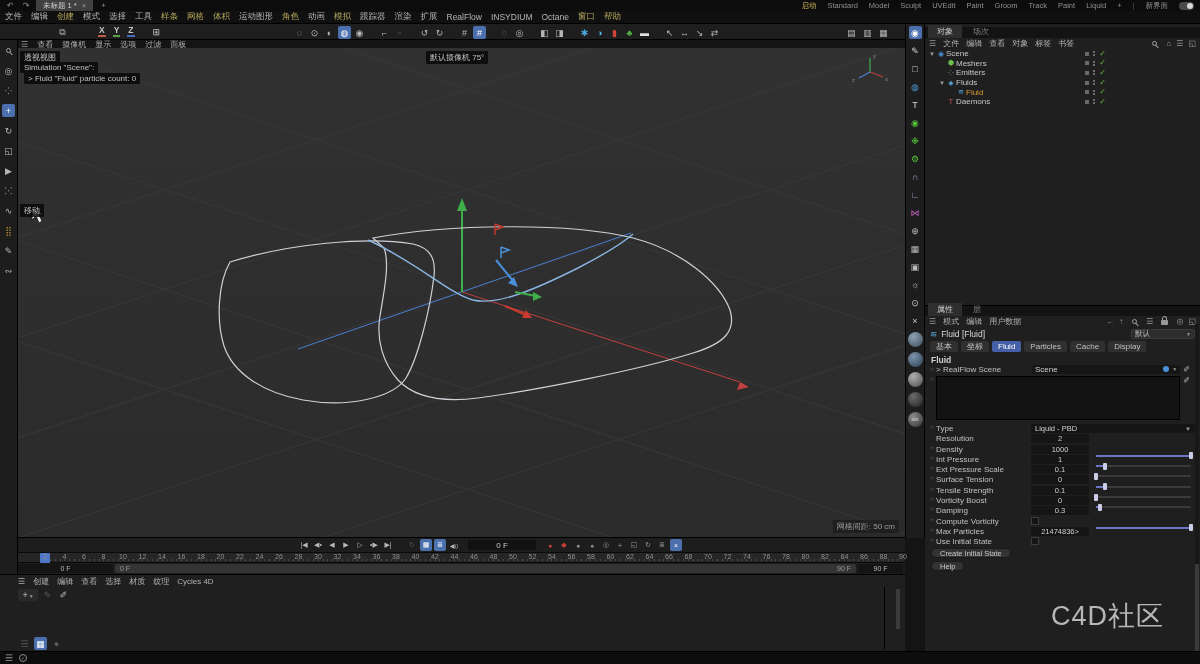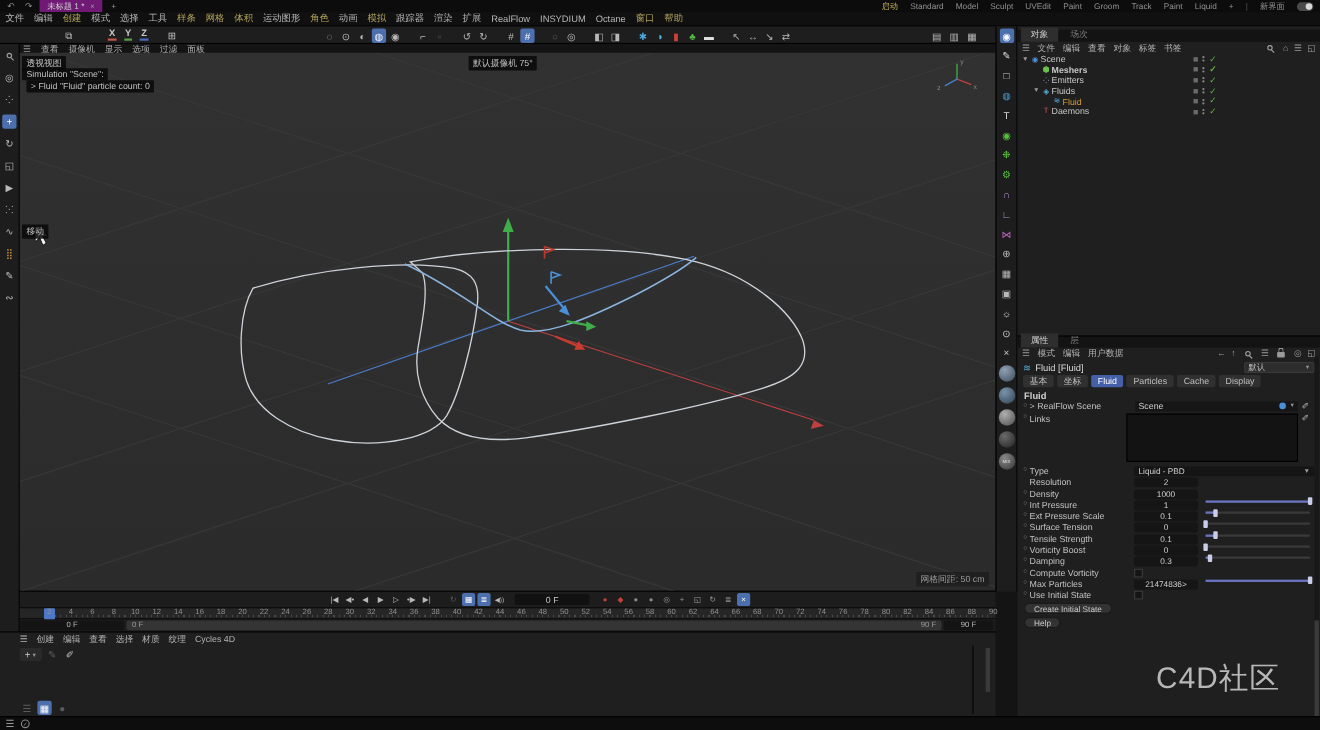--- a/index.html
+++ b/index.html
@@ -2,21 +2,21 @@
 <html><head>
 <meta charset="utf-8">
 <style>
   *{box-sizing:border-box;margin:0;padding:0}
   html,body{width:1200px;height:664px;overflow:hidden}
   body{background:#141414;font-family:"Liberation Sans",sans-serif;color:#b8b8b8;position:relative}
   .abs{position:absolute}
   
   #tabbar{left:0;top:0;width:1200px;height:11px;background:#0c0c0c;display:flex;align-items:center;font-size:7.5px}
   #tabbar .hist{color:#8a8a8a;font-size:8px;margin-left:4px;width:12px;text-align:center}
-  #doc-tab{background:#701a75;height:11px;display:flex;align-items:center;gap:5px;padding:0 7px;color:#d0d0d0;margin-left:4px}
+  #doc-tab{background:#404040;height:11px;display:flex;align-items:center;gap:5px;padding:0 7px;color:#d0d0d0;margin-left:4px}
   #doc-tab .x{color:#9a9a9a}
   #tab-add{color:#9a9a9a;margin-left:8px}
   #workspaces{margin-left:auto;display:flex;align-items:center;gap:11px;padding-right:6px;color:#909090}
   #workspaces .ws.active{color:#c8b35a}
   #workspaces .sep{color:#555}
   .toggle{width:15px;height:8px;background:#4a4a4a;border-radius:4px;position:relative}
   .toggle::after{content:"";position:absolute;right:1px;top:1px;width:6px;height:6px;border-radius:50%;background:#d8d8d8}
   
   #menubar{left:0;top:11px;width:1200px;height:12px;background:#101010;display:flex;align-items:center;gap:9px;padding-left:5px;font-size:8.5px}
   #menubar .mi{color:#b5b5b5}
@@ -371,21 +371,21 @@
         <span class="tname">Scene</span>
         <span class="trc">
           <span class="sq"></span>
           <span class="dots">
             <i></i>
             <i></i>
           </span>
           <span class="chk">✓</span>
         </span>
       </div>
-      <div class="trow" style="padding-left: 13px; font-weight: bold;">
+      <div class="trow" style="padding-left: 13px;">
         <span class="caret"></span>
         <span class="ticon" style="color: rgb(108, 192, 74);">⬢</span>
         <span class="tname">Meshers</span>
         <span class="trc">
           <span class="sq"></span>
           <span class="dots">
             <i></i>
             <i></i>
           </span>
           <span class="chk">✓</span>
@@ -494,21 +494,20 @@
     <div id="rf-field">
       <span>Scene</span>
       <span class="bdot"></span>
       <span style="font-size:5px;color:#999">▼</span>
     </div>
     <span class="dropper">✐</span>
   </div>
 
   <div id="links-row">
     <span class="dot">○</span>
-    <span class="lbl" style="flex:0 0 88px">Links</span>
     <div id="links-box"></div>
     <span class="dropper">✐</span>
   </div>
 
   <div id="params">
       <div class="prow">
         <span class="dot">○</span>
         <span class="lbl">Type</span>
         <div class="ddbox">
           <span>Liquid - PBD</span>

